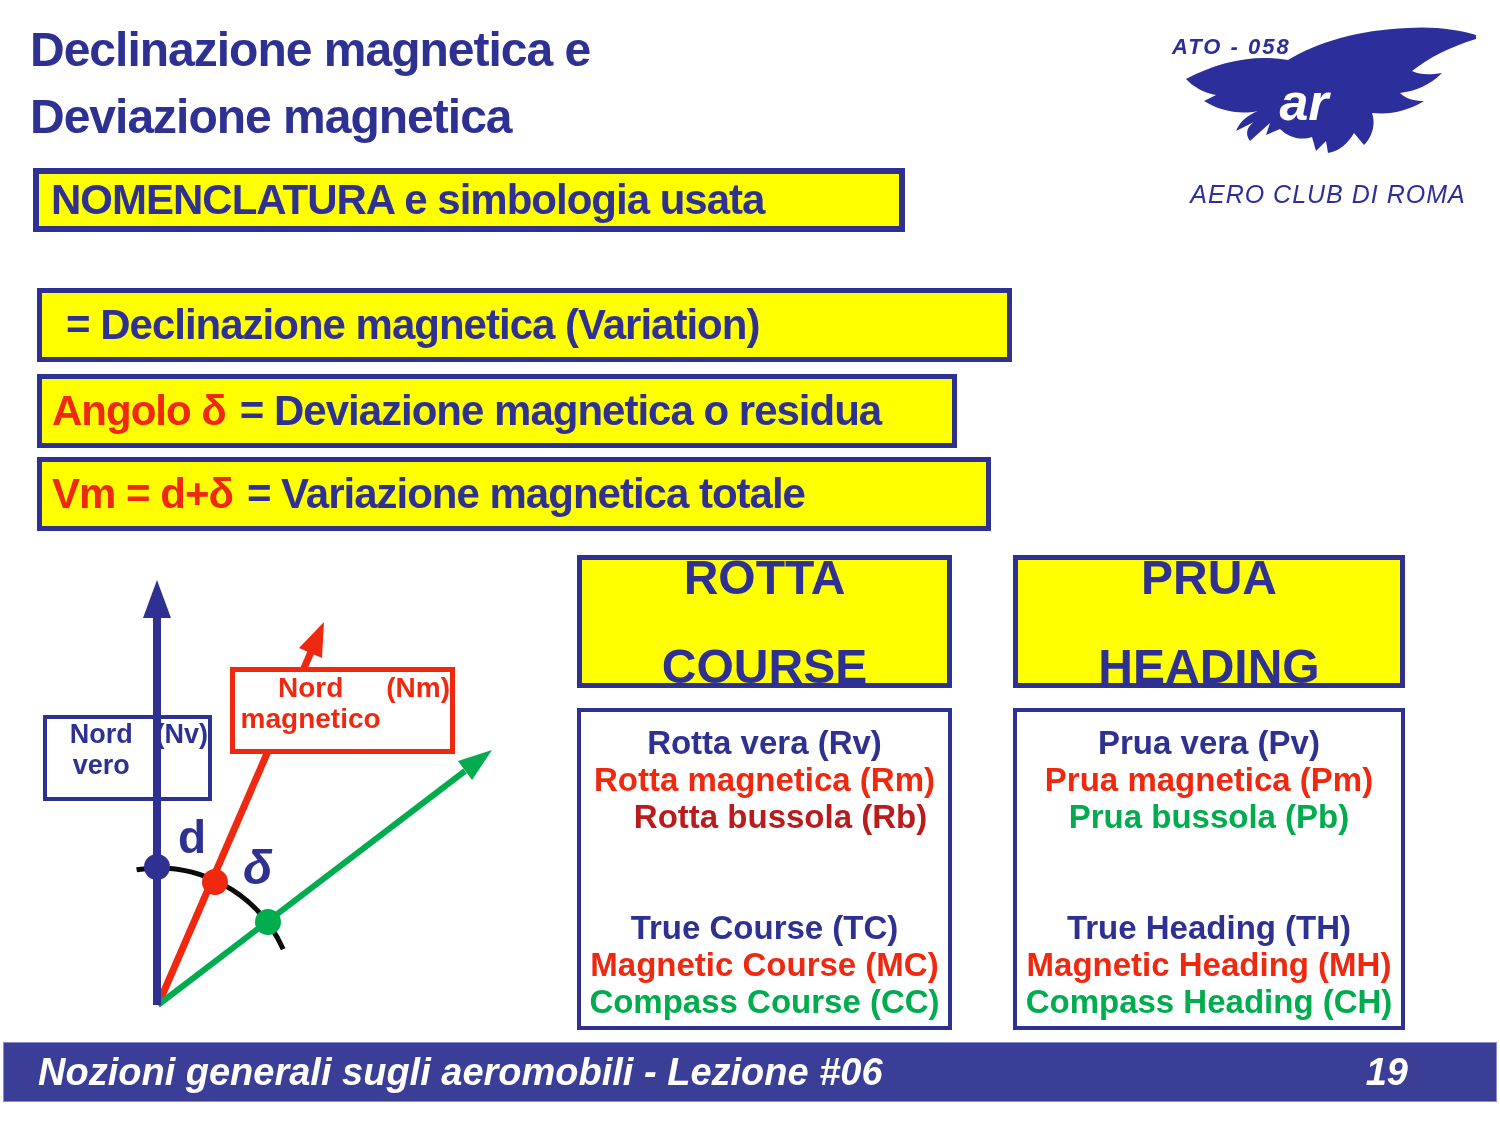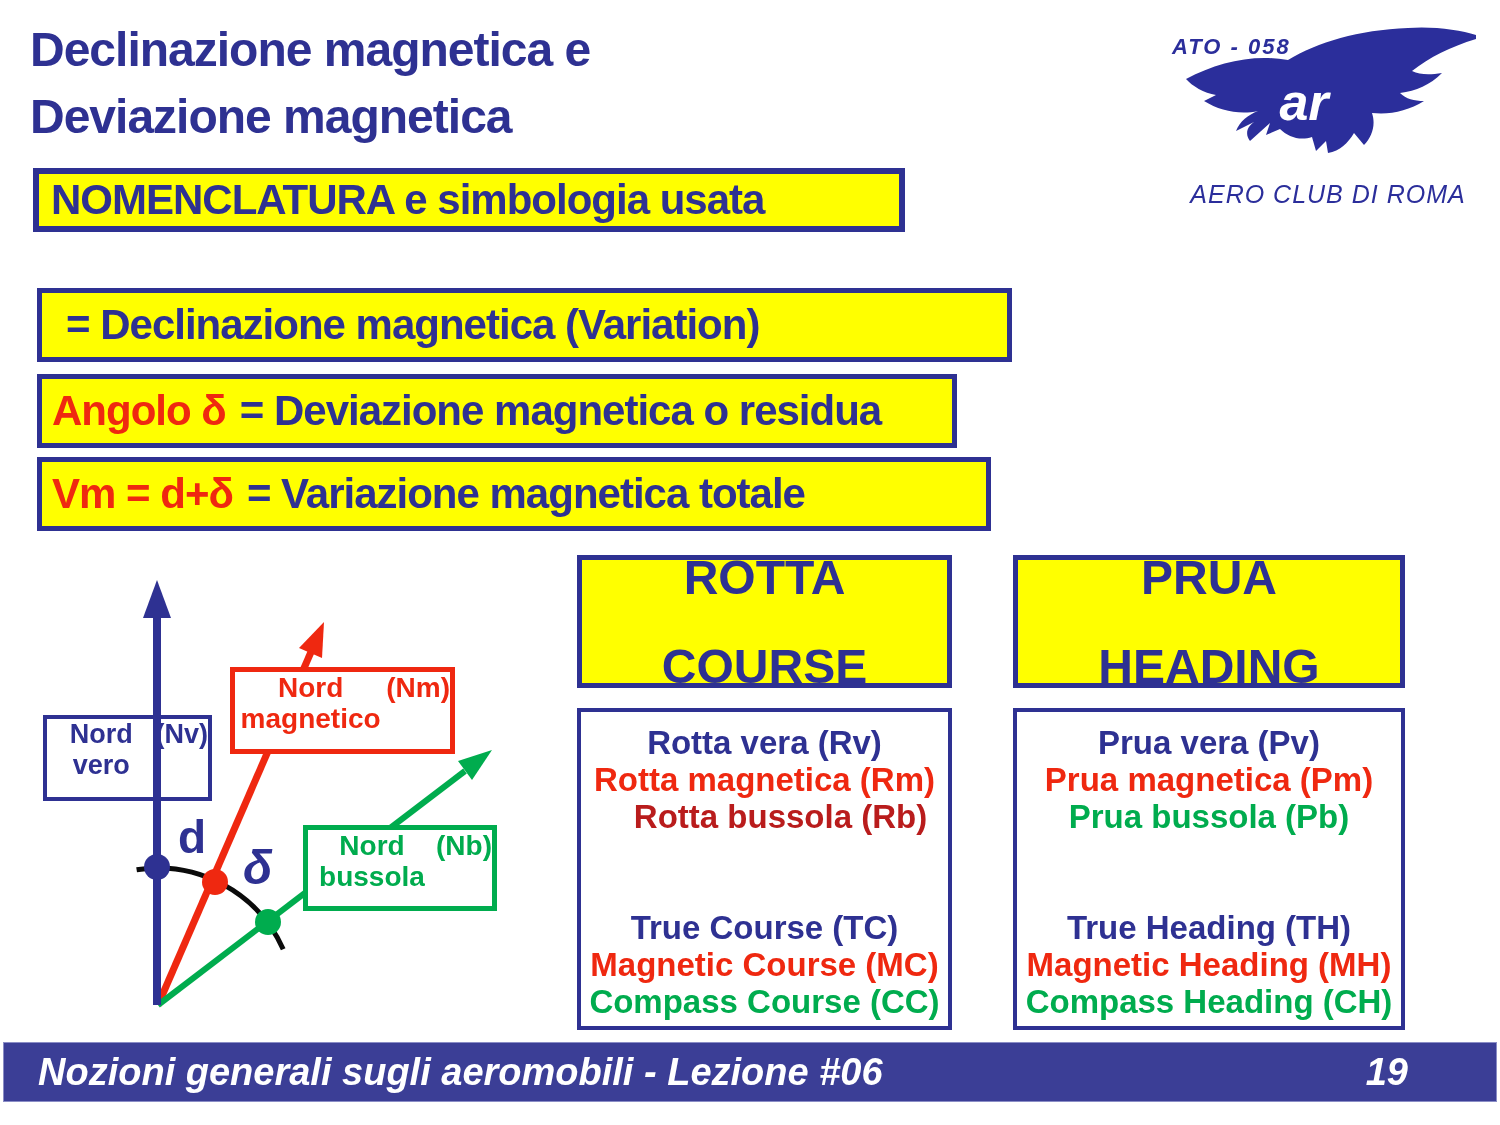--- a/index.html
+++ b/index.html
@@ -139,24 +139,20 @@
     </svg>
 
     <div class="nbox nv">
       <div>Nord vero</div>
       <div>(Nv)</div>
     </div>
     <div class="nbox nm">
       <div>Nord magnetico</div>
       <div>(Nm)</div>
     </div>
-    <div class="nbox nb">
-      <div>Nord bussola</div>
-      <div>(Nb)</div>
-    </div>
 
     <svg width="520" height="475" viewBox="0 0 520 475">
       <line x1="127" y1="453" x2="127" y2="62" stroke="#2E3192" stroke-width="8"></line>
       <polygon points="127,28 113,66 141,66" fill="#2E3192"></polygon>
       <path d="M106.6,317.7 A137,137 0 0 1 253.2,397.3" fill="none" stroke="#0b0b0b" stroke-width="5"></path>
       <circle cx="127" cy="315" r="13" fill="#2E3192"></circle>
       <circle cx="185" cy="330" r="13" fill="#EF2810"></circle>
       <circle cx="238" cy="370" r="13" fill="#00AC4E"></circle>
     </svg>
 

